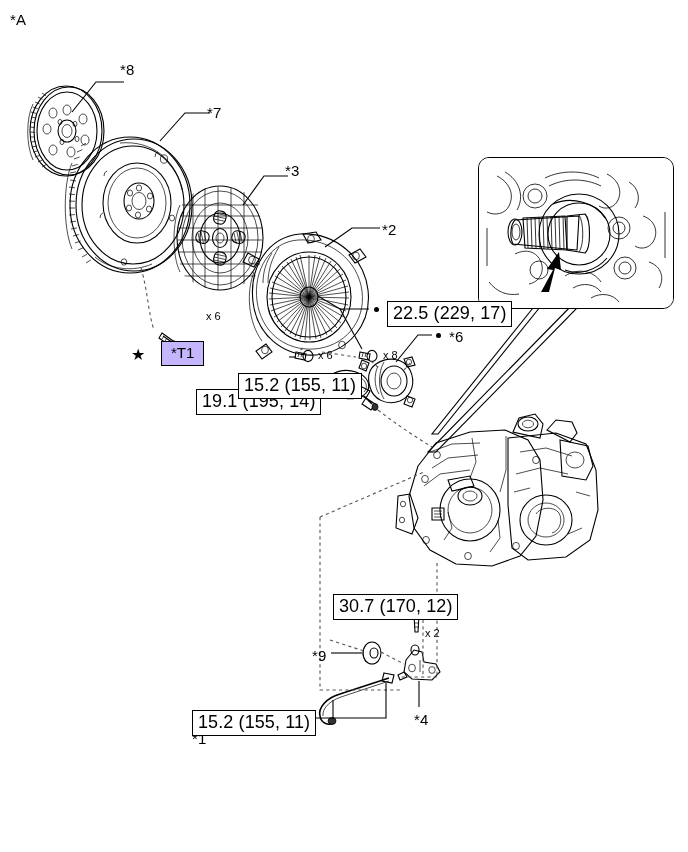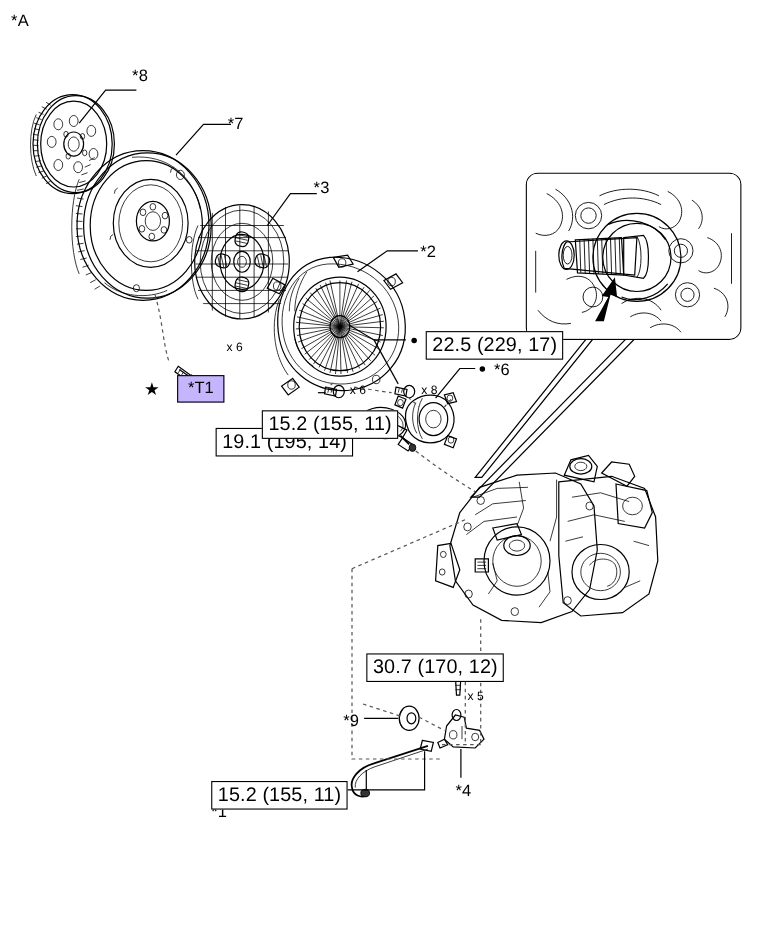--- a/index.html
+++ b/index.html
@@ -657,18 +657,18 @@
   <div class="torque" style="left:238px; top:373px;">15.2 (155, 11)</div>
   <div class="torque" style="left:333px; top:594px;">30.7 (170, 12)</div>
   <div class="torque" style="left:192px; top:710px;">15.2 (155, 11)</div>
 
   <div class="tbox-t1" style="left:161px; top:341px;">*T1</div>
   <div class="star" style="left:131px; top:347px;">★</div>
 
   <div class="qty" style="left:206px; top:310px;">x 6</div>
   <div class="qty" style="left:318px; top:349px;">x 6</div>
   <div class="qty" style="left:383px; top:349px;">x 8</div>
-  <div class="qty" style="left:425px; top:627px;">x 5</div>
+  <div class="qty" style="left:425px; top:627px;">x 2</div>
 
   <div class="bullet" style="left:374px; top:307px;"></div>
   <div class="bullet" style="left:436px; top:333px;"></div>
 
 </div>
 
 </body></html>

